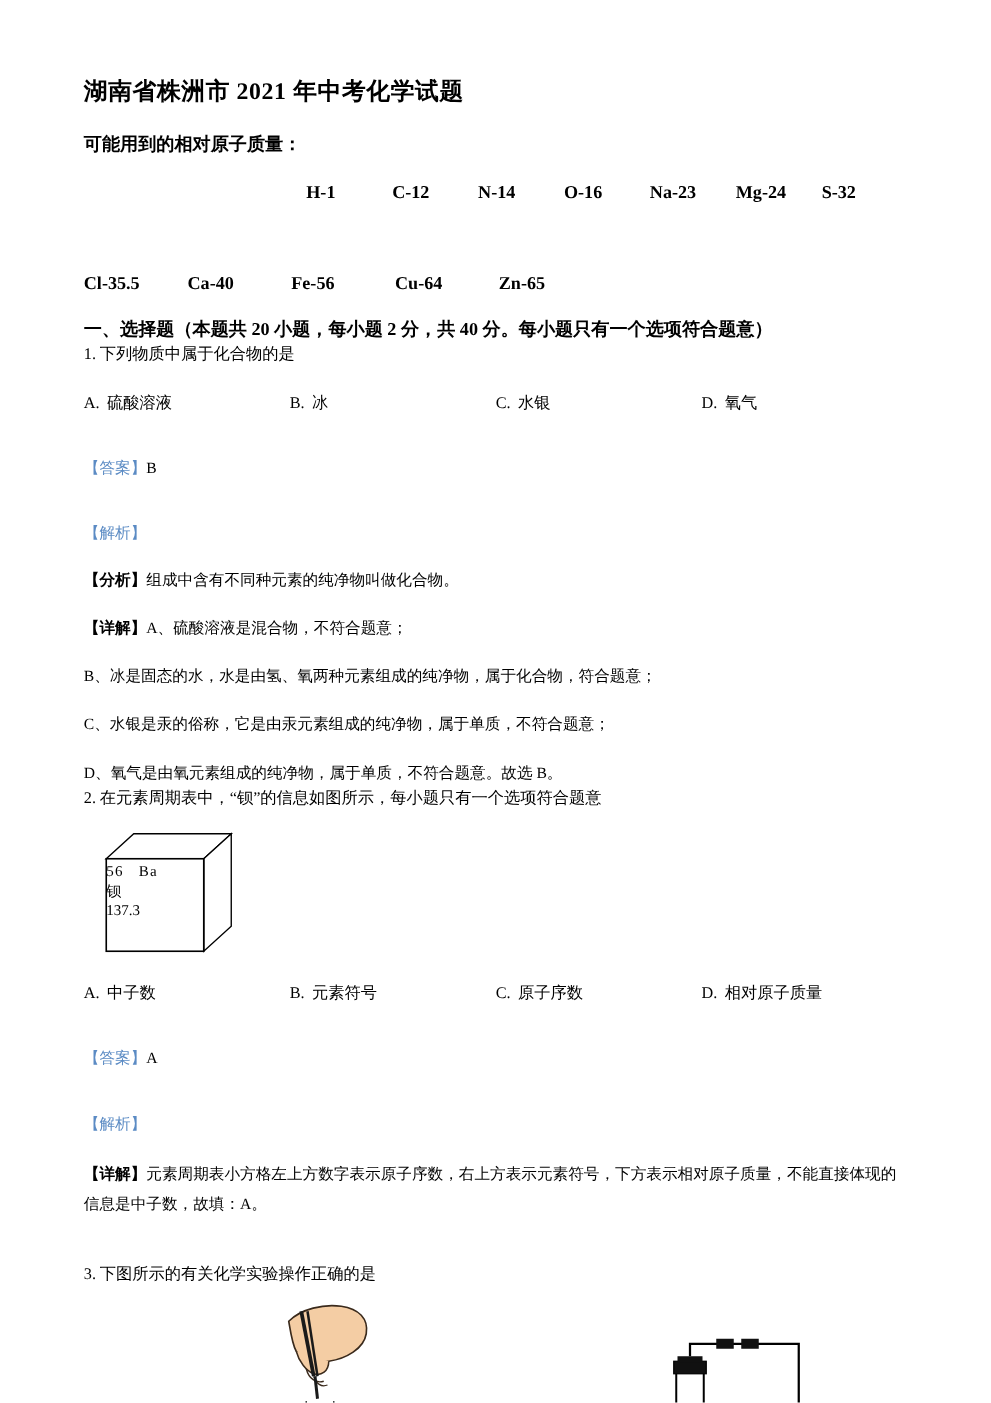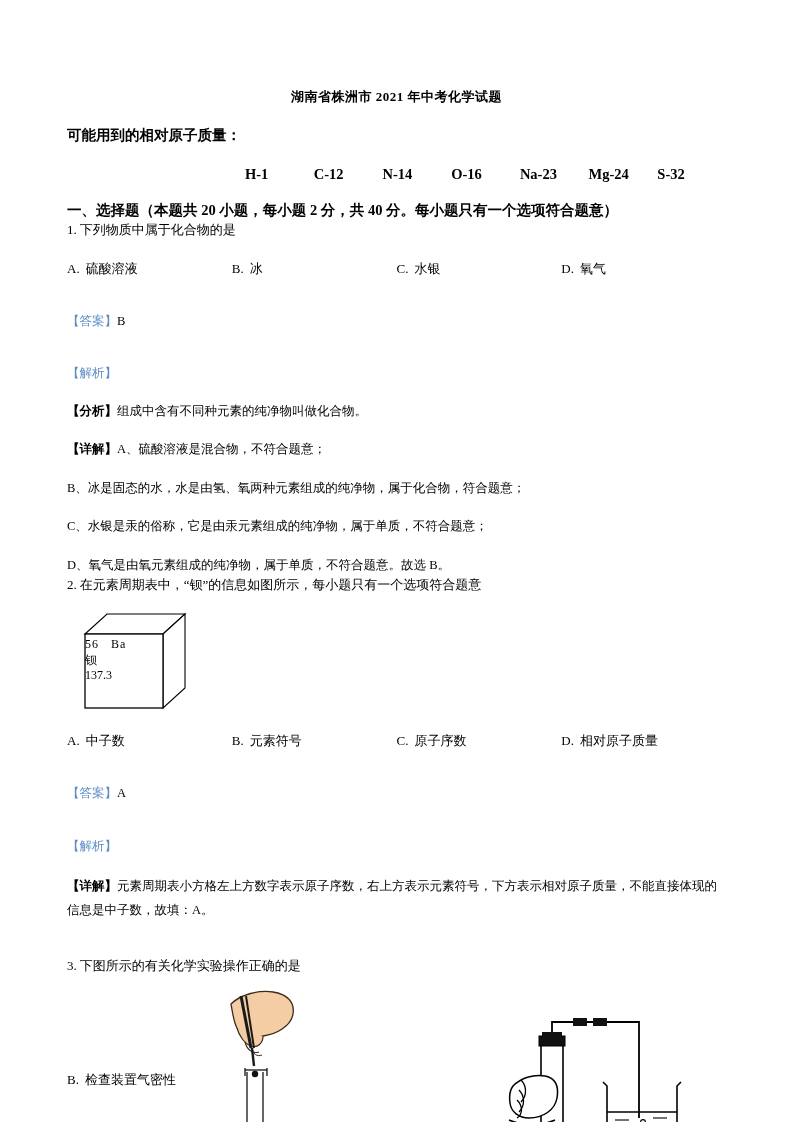--- a/index.html
+++ b/index.html
@@ -10,25 +10,25 @@
     color:#000;
     position:relative;
     overflow:hidden;
   }
   .page{
     position:absolute;inset:0;
     padding:0 67px;
     box-sizing:border-box;
   }
   .doc-title{
-    text-align:center;
-    font-size:13px;
+    text-align:left;
+    font-size:19px;
     font-weight:bold;
     letter-spacing:.5px;
-    margin:88px 0 0 0;
+    margin:60px 0 0 0;
     font-family:"Liberation Serif","DejaVu Serif",serif;
   }
   .mass-line{
     font-size:14.5px;
     font-weight:bold;
     margin-top:20px;
     white-space:nowrap;
     display:flex;
     align-items:flex-start;
   }
@@ -121,20 +121,27 @@
     <span class="lead">可能用到的相对原子质量：</span>
     <span class="m">H-1</span>
     <span class="m">C-12</span>
     <span class="m">N-14</span>
     <span class="m">O-16</span>
     <span class="m">Na-23</span>
     <span class="m">Mg-24</span>
     <span class="m">S-32</span>
   </div>
 
+  <div class="mass-line l2">
+    <span class="m">Cl-35.5</span>
+    <span class="m">Ca-40</span>
+    <span class="m">Fe-56</span>
+    <span class="m">Cu-64</span>
+    <span class="m">Zn-65</span>
+  </div>
 
   <div class="section-head">一、选择题（本题共 20 小题，每小题 2 分，共 40 分。每小题只有一个选项符合题意）</div>
 
   <div class="q-stem">
     <span class="q-num">1.</span><span>下列物质中属于化合物的是</span>
   </div>
 
   <div class="options">
     <div class="opt">
       <span class="lab">A.</span><span>硫酸溶液</span>

